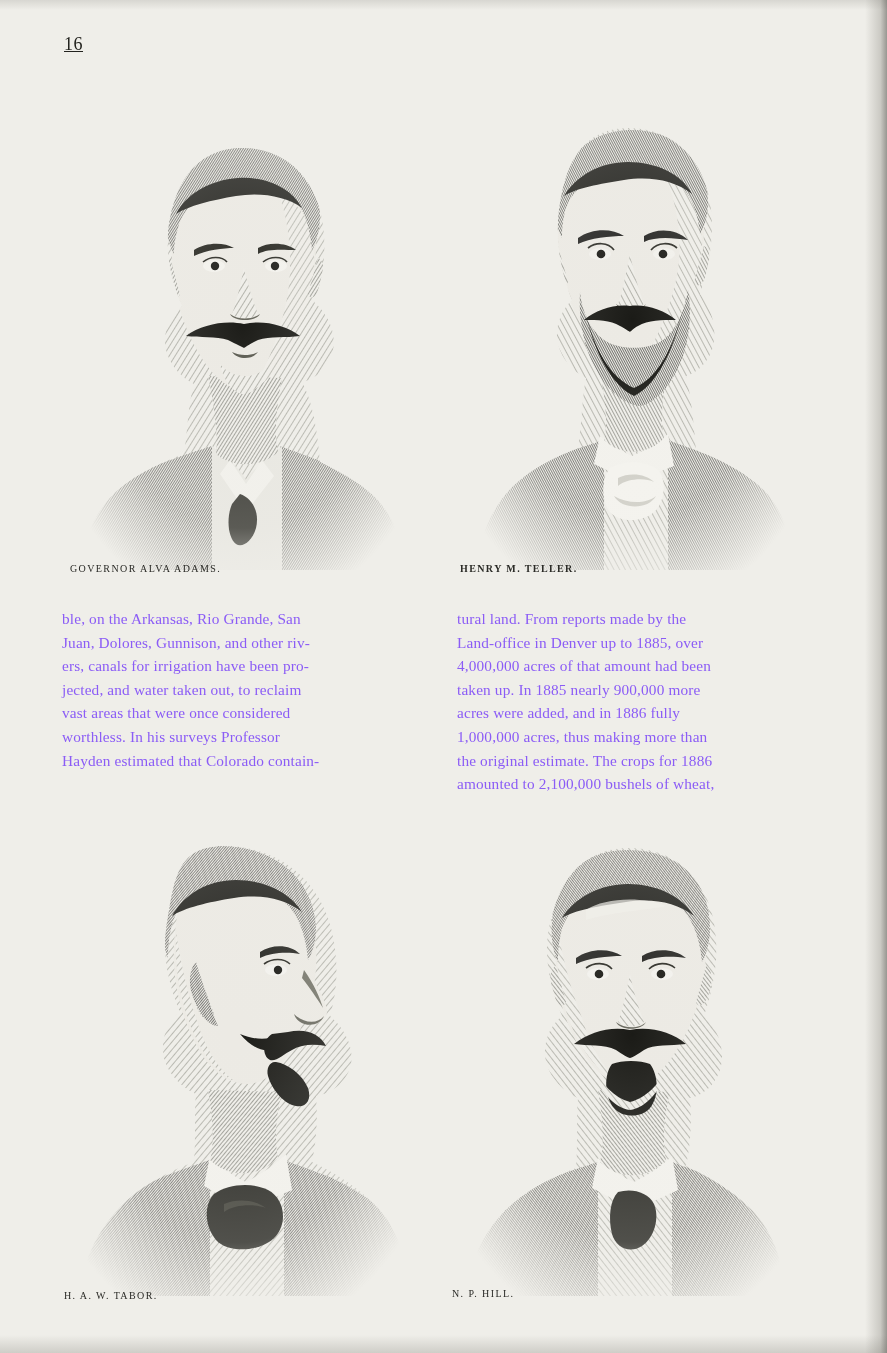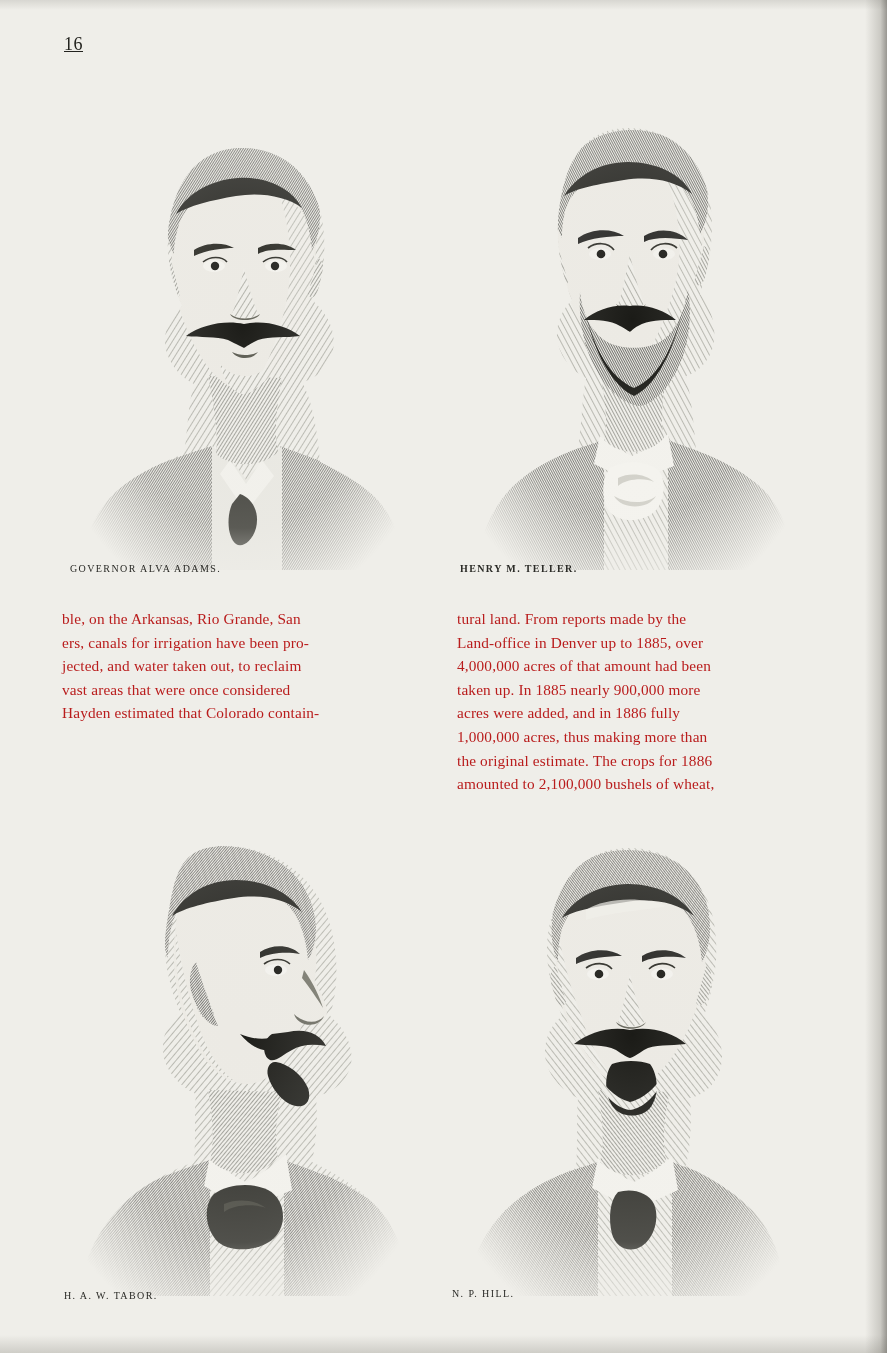--- a/index.html
+++ b/index.html
@@ -79,21 +79,21 @@
     top: 607px;
     width: 762px;
     display: flex;
     gap: 28px;
   }
   .col {
     width: 367px;
     font-size: 15.3px;
     line-height: 23.6px;
     text-align: justify;
-    color: #b91c1c;
+    color: #8b5cf6;
     letter-spacing: 0.15px;
   }
   .col p { margin: 0; }
   .col .line { display: block; white-space: nowrap; }
 </style>
 </head>
 <body>
 
 <div class="page">
 
@@ -293,23 +293,25 @@
         <rect x="0" y="0" width="345" height="478" fill="url(#vigB)"></rect>
       </svg>
     </div>
     <div class="plate-caption" style="top:463px;font-weight:bold;">HENRY M. TELLER.</div>
   </div>
 
   <div class="body-text">
     <div class="col">
       <p>
         <span class="line">ble, on the Arkansas, Rio Grande, San</span>
+        <span class="line">Juan, Dolores, Gunnison, and other riv-</span>
         <span class="line">ers, canals for irrigation have been pro-</span>
         <span class="line">jected, and water taken out, to reclaim</span>
         <span class="line">vast areas that were once considered</span>
+        <span class="line">worthless.    In  his  surveys  Professor</span>
         <span class="line">Hayden estimated that Colorado contain-</span>
       </p>
     </div>
     <div class="col">
       <p>
         <span class="line">tural land.    From reports made by the</span>
         <span class="line">Land-office in Denver up to 1885, over</span>
         <span class="line">4,000,000 acres of that amount had been</span>
         <span class="line">taken up.    In 1885 nearly 900,000 more</span>
         <span class="line">acres  were  added,  and  in  1886  fully</span>

